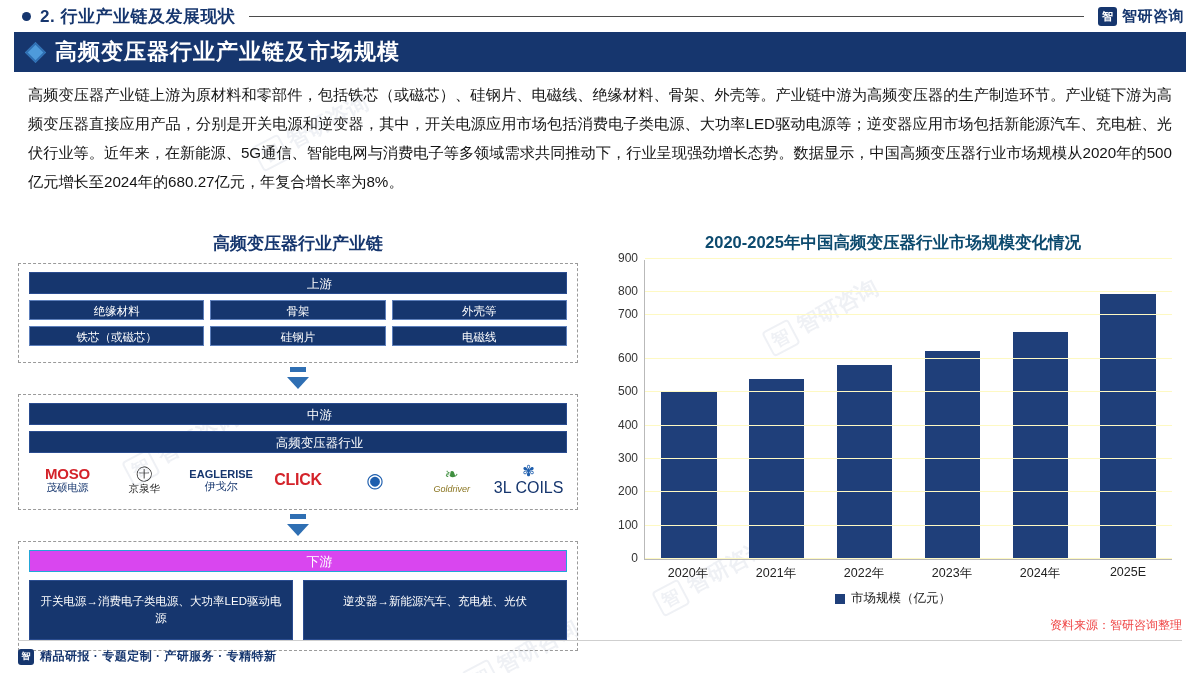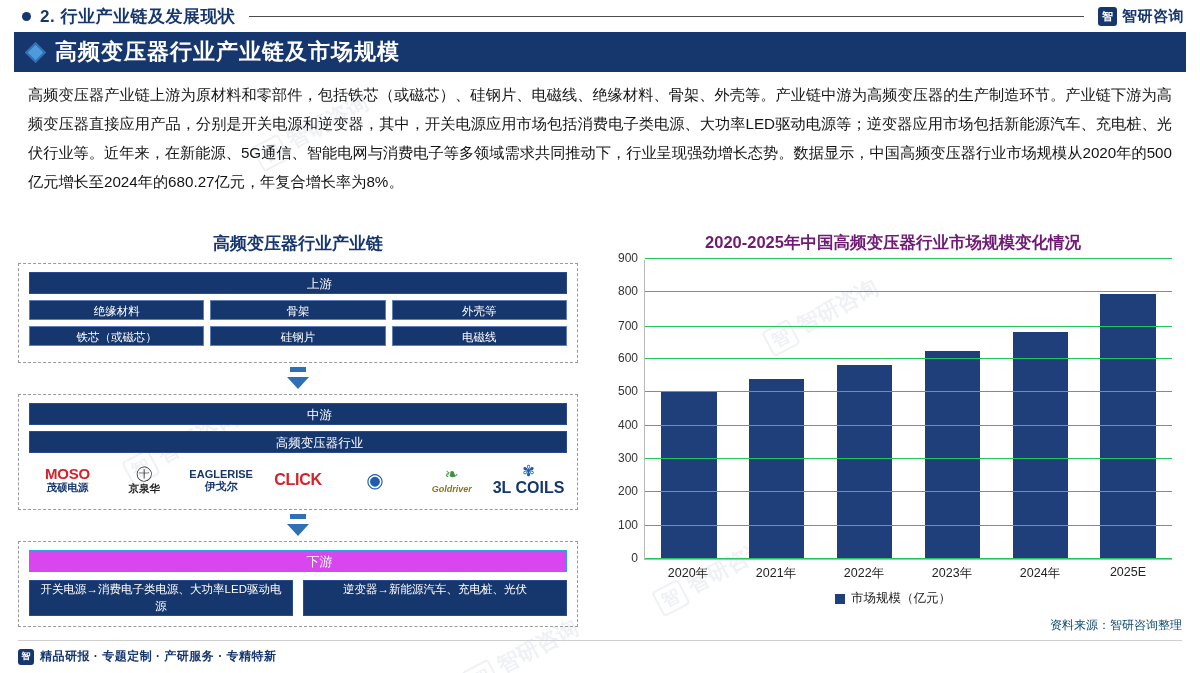--- a/index.html
+++ b/index.html
@@ -190,21 +190,21 @@
   }
   .logo {
     flex: 1 1 0;
     text-align: center;
     font-size: 9px;
     line-height: 1.12;
     color: #222;
     min-width: 0;
   }
   .logo .l1 { font-weight: bold; font-size: 13px; letter-spacing: -.3px; }
-  .logo .l2 { font-weight: bold; font-size: 10.5px; }
+  .logo .l2 { font-weight: normal; font-size: 10.5px; }
   .logo-moso .l1 { color: #d4232a; font-size: 15px; }
   .logo-moso .l2 { color: #16366e; }
   .logo-jqh .sym {
     display: block;
     font-size: 17px;
     color: #111;
     line-height: 18px;
   }
   .logo-eagle .l1 { color: #16366e; font-size: 11px; letter-spacing: 0; }
   .logo-eagle .l2 { color: #16366e; font-size: 11px; }
@@ -234,53 +234,53 @@
     display: flex;
     gap: 10px;
     margin-top: 8px;
   }
   .down-cell {
     flex: 1 1 0;
     background: #16366e;
     color: #fff;
     font-size: 11.5px;
     line-height: 17px;
-    padding: 0 6px;
+    padding: 12px 6px;
     text-align: center;
     box-sizing: border-box;
     border: 1px solid #2a4c8f;
   }
 
   
   .chart-wrap {
     position: absolute;
     left: 600px; top: 232px;
     width: 586px;
   }
   .chart-title {
     text-align: center;
     font-size: 16.5px;
     font-weight: bold;
-    color: #701a75;
+    color: #0c4a6e;
     margin-bottom: 6px;
   }
   .plot {
     position: relative;
     height: 300px;
     margin-left: 44px;
     margin-right: 14px;
     border-left: 1px solid #b9b9b9;
     border-bottom: 1px solid #b9b9b9;
     box-sizing: border-box;
   }
   .gridline {
     position: absolute;
     left: 0; right: 0;
     height: 1px;
-    background: #22c55e;
+    background: #fef9c3;
   }
   .ytick {
     position: absolute;
     right: 100%;
     transform: translateY(-50%);
     margin-right: 7px;
     font-size: 12px;
     color: #333;
     white-space: nowrap;
   }
@@ -318,21 +318,21 @@
     color: #222;
   }
   .legend-swatch {
     width: 10px; height: 10px;
     background: #1f3f7a;
     margin-right: 6px;
   }
   .source {
     text-align: right;
     font-size: 12px;
-    color: #0c4a6e;
+    color: #ef4444;
     margin-top: 10px;
     padding-right: 4px;
   }
 
   
   .footer {
     position: absolute;
     left: 18px; bottom: 8px;
     width: 1164px;
     border-top: 1px solid #cfcfcf;
@@ -501,21 +501,21 @@
         </div>
         <div class="gridline" style="bottom: 133.333px;">
           <span class="ytick">400</span>
         </div>
         <div class="gridline" style="bottom: 166.667px;">
           <span class="ytick">500</span>
         </div>
         <div class="gridline" style="bottom: 200px;">
           <span class="ytick">600</span>
         </div>
-        <div class="gridline" style="bottom: 232px;">
+        <div class="gridline" style="bottom: 244px;">
           <span class="ytick">700</span>
         </div>
         <div class="gridline" style="bottom: 266.667px;">
           <span class="ytick">800</span>
         </div>
         <div class="gridline" style="bottom: 300px;">
           <span class="ytick">900</span>
         </div>
       </div>
     <div class="xlabels" id="xlabels">

